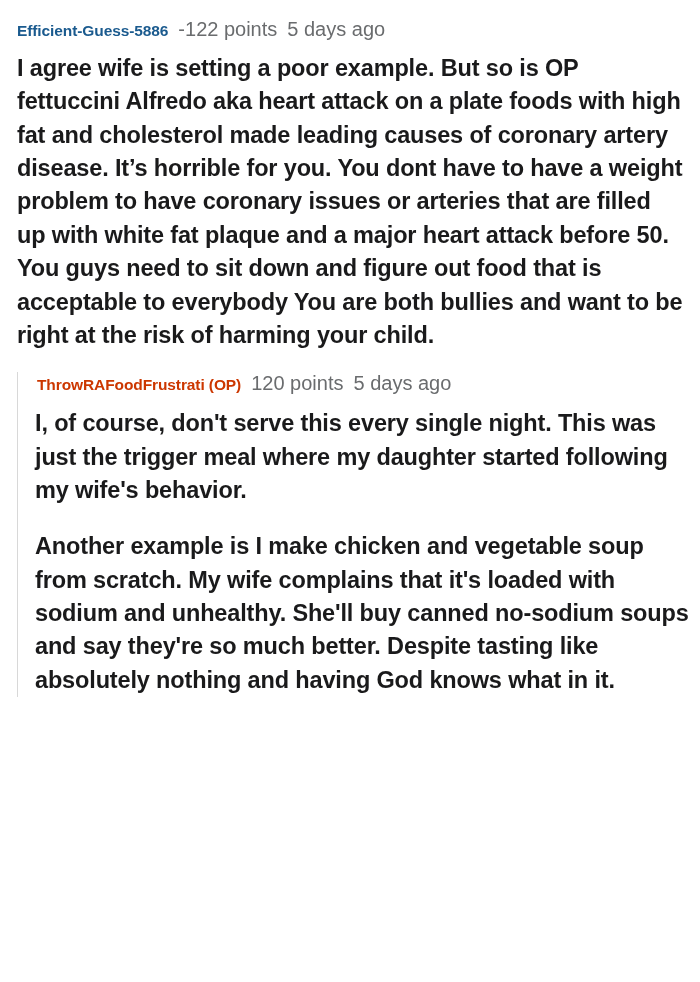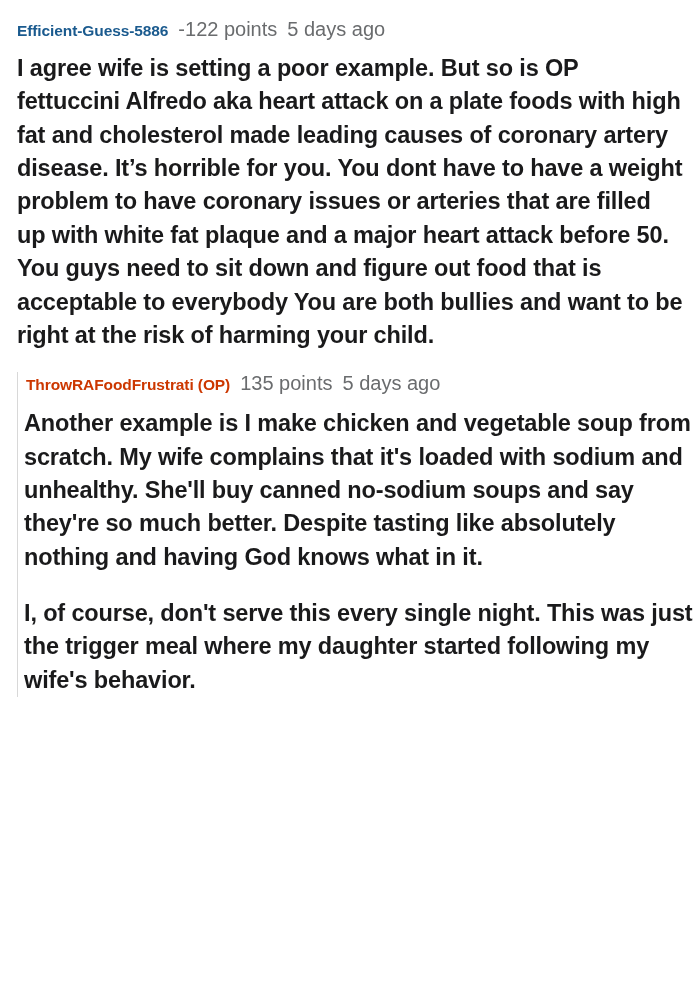--- a/index.html
+++ b/index.html
@@ -63,21 +63,21 @@
     padding: 18px 17px 0 17px;
   }
   #comment-1 .comment-header {
     margin-bottom: 11px;
   }
 
   
   #comment-2 {
     margin-top: 20px;
     margin-left: 17px;
-    padding-left: 6px;
+    padding-left: 17px;
     border-left: 1px solid #d8d8d8;
   }
   #comment-2 .comment-header {
     margin-bottom: 12px;
     margin-left: 2px;
   }
   #comment-2 .body-text {
     padding-right: 6px;
   }
 </style>
@@ -93,22 +93,22 @@
       <span class="meta">5 days ago</span>
     </div>
     <div class="body-text">
       <p>I agree wife is setting a poor example. But so is OP fettuccini Alfredo aka heart attack on a plate foods with high fat and cholesterol made leading causes of coronary artery disease. It’s horrible for you. You dont have to have a weight problem to have coronary issues or arteries that are filled up with white fat plaque and a major heart attack before 50. You guys need to sit down and figure out food that is acceptable to everybody You are both bullies and want to be right at the risk of harming your child.</p>
     </div>
   </div>
 
   <div class="comment" id="comment-2">
     <div class="comment-header">
       <span class="author op">ThrowRAFoodFrustrati (OP)</span>
-      <span class="meta">135 points</span>
+      <span class="meta">120 points</span>
       <span class="meta">5 days ago</span>
     </div>
     <div class="body-text">
+      <p>I, of course, don't serve this every single night. This was just the trigger meal where my daughter started following my wife's behavior.</p>
       <p>Another example is I make chicken and vegetable soup from scratch. My wife complains that it's loaded with sodium and unhealthy. She'll buy canned no-sodium soups and say they're so much better. Despite tasting like absolutely nothing and having God knows what in it.</p>
-      <p>I, of course, don't serve this every single night. This was just the trigger meal where my daughter started following my wife's behavior.</p>
     </div>
   </div>
 
 </div>
 
 </body></html>

